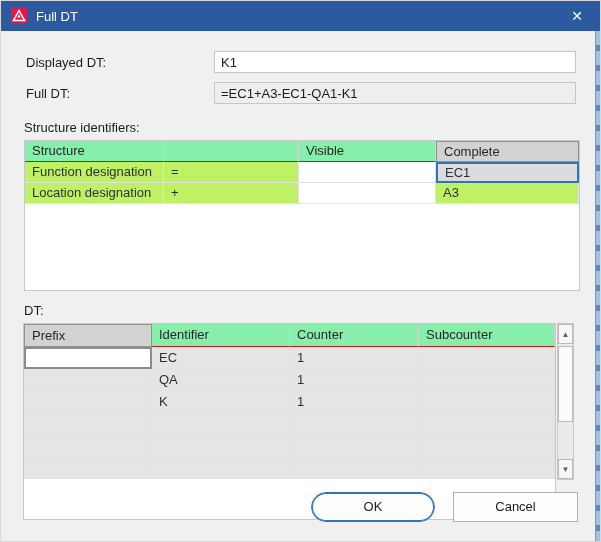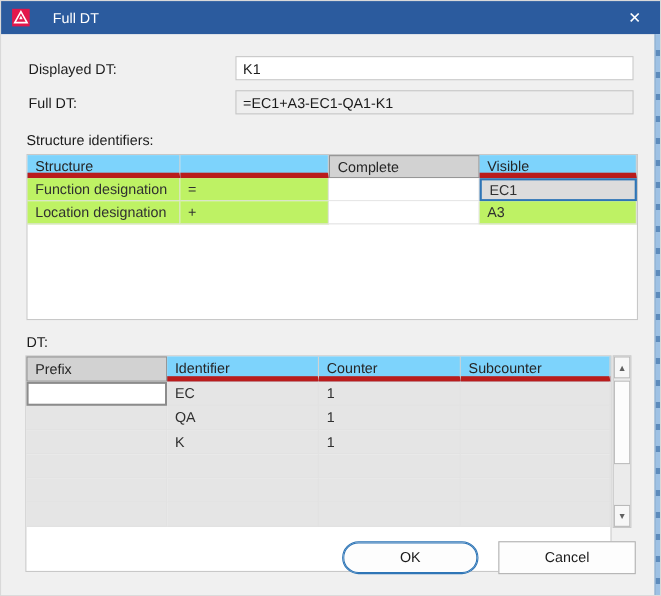--- a/index.html
+++ b/index.html
@@ -11,21 +11,21 @@
     font-size: 13px;
     color: #1b1b1b;
     overflow: hidden;
     border: 1px solid #d9d9d9;
   }
 
   
   .titlebar {
     position: absolute; left: 0; top: 0; width: 601px; height: 30px;
     background: #2b5b9e;
-    display: flex; align-items: center; gap: 12px;
+    display: flex; align-items: center;
   }
   .app-icon {
     width: 16px; height: 16px; margin-left: 10px;
     background: #e2174b; display: flex; align-items: center; justify-content: center;
     flex: 0 0 16px;
   }
   .titlebar-title { color: #ffffff; font-size: 13px; margin-left: 9px; }
   .close-btn {
     position: absolute; right: 12px; top: 4px; width: 26px; height: 22px;
     color: #ffffff; font-size: 14px; line-height: 22px; text-align: center;
@@ -48,23 +48,23 @@
     padding: 4px 6px; outline: none;
   }
   .field.readonly { background: #eeeeee; }
 
   
   .tbl { position: absolute; background: #ffffff; border: 1px solid #c8c8c8; }
   .grid-row { display: grid; }
   .s-cols { grid-template-columns: 139px 135px 137px 143px; }
   .d-cols { grid-template-columns: 128px 138px 129px 136px; }
   .hdr-cell {
-    background: #7dd3fc; height: 21px; line-height: 20px;
+    background: #86efac; height: 21px; line-height: 20px;
     padding-left: 7px; font-size: 13px; color: #262626;
-    border-right: 1px solid #d2d2d2; border-bottom: 5px solid #b91c1c;
+    border-right: 1px solid #d2d2d2; border-bottom: 1px solid #b91c1c;
     overflow: hidden; white-space: nowrap;
   }
   .hdr-cell.selected {
     background: #d2d2d2; border: 1px solid #919191;
   }
   .cell {
     height: 21px; line-height: 20px; padding-left: 7px; font-size: 13px; color: #303030;
     border-right: 1px solid #e2e2e2; border-bottom: 1px solid #e2e2e2;
     overflow: hidden; white-space: nowrap;
   }
@@ -128,22 +128,22 @@
 
 <span class="lbl" style="top:85px">Full DT:</span>
 <input class="field readonly" style="top: 81px;" readonly="" value="=EC1+A3-EC1-QA1-K1">
 
 <span class="lbl" style="left:23px; top:119px">Structure identifiers:</span>
 
 <div class="tbl" style="left:23px; top:139px; width:556px; height:151px">
   <div class="grid-row s-cols">
     <div class="hdr-cell">Structure</div>
     <div class="hdr-cell"></div>
+    <div class="hdr-cell">Visible</div>
     <div class="hdr-cell selected">Complete</div>
-    <div class="hdr-cell">Visible</div>
   </div>
   <div class="grid-row s-cols">
     <div class="cell s-shade">Function designation</div>
     <div class="cell s-shade">=</div>
     <div class="cell s-white"></div>
     <div class="cell focus-blue">EC1</div>
   </div>
   <div class="grid-row s-cols">
     <div class="cell s-shade">Location designation</div>
     <div class="cell s-shade">+</div>

